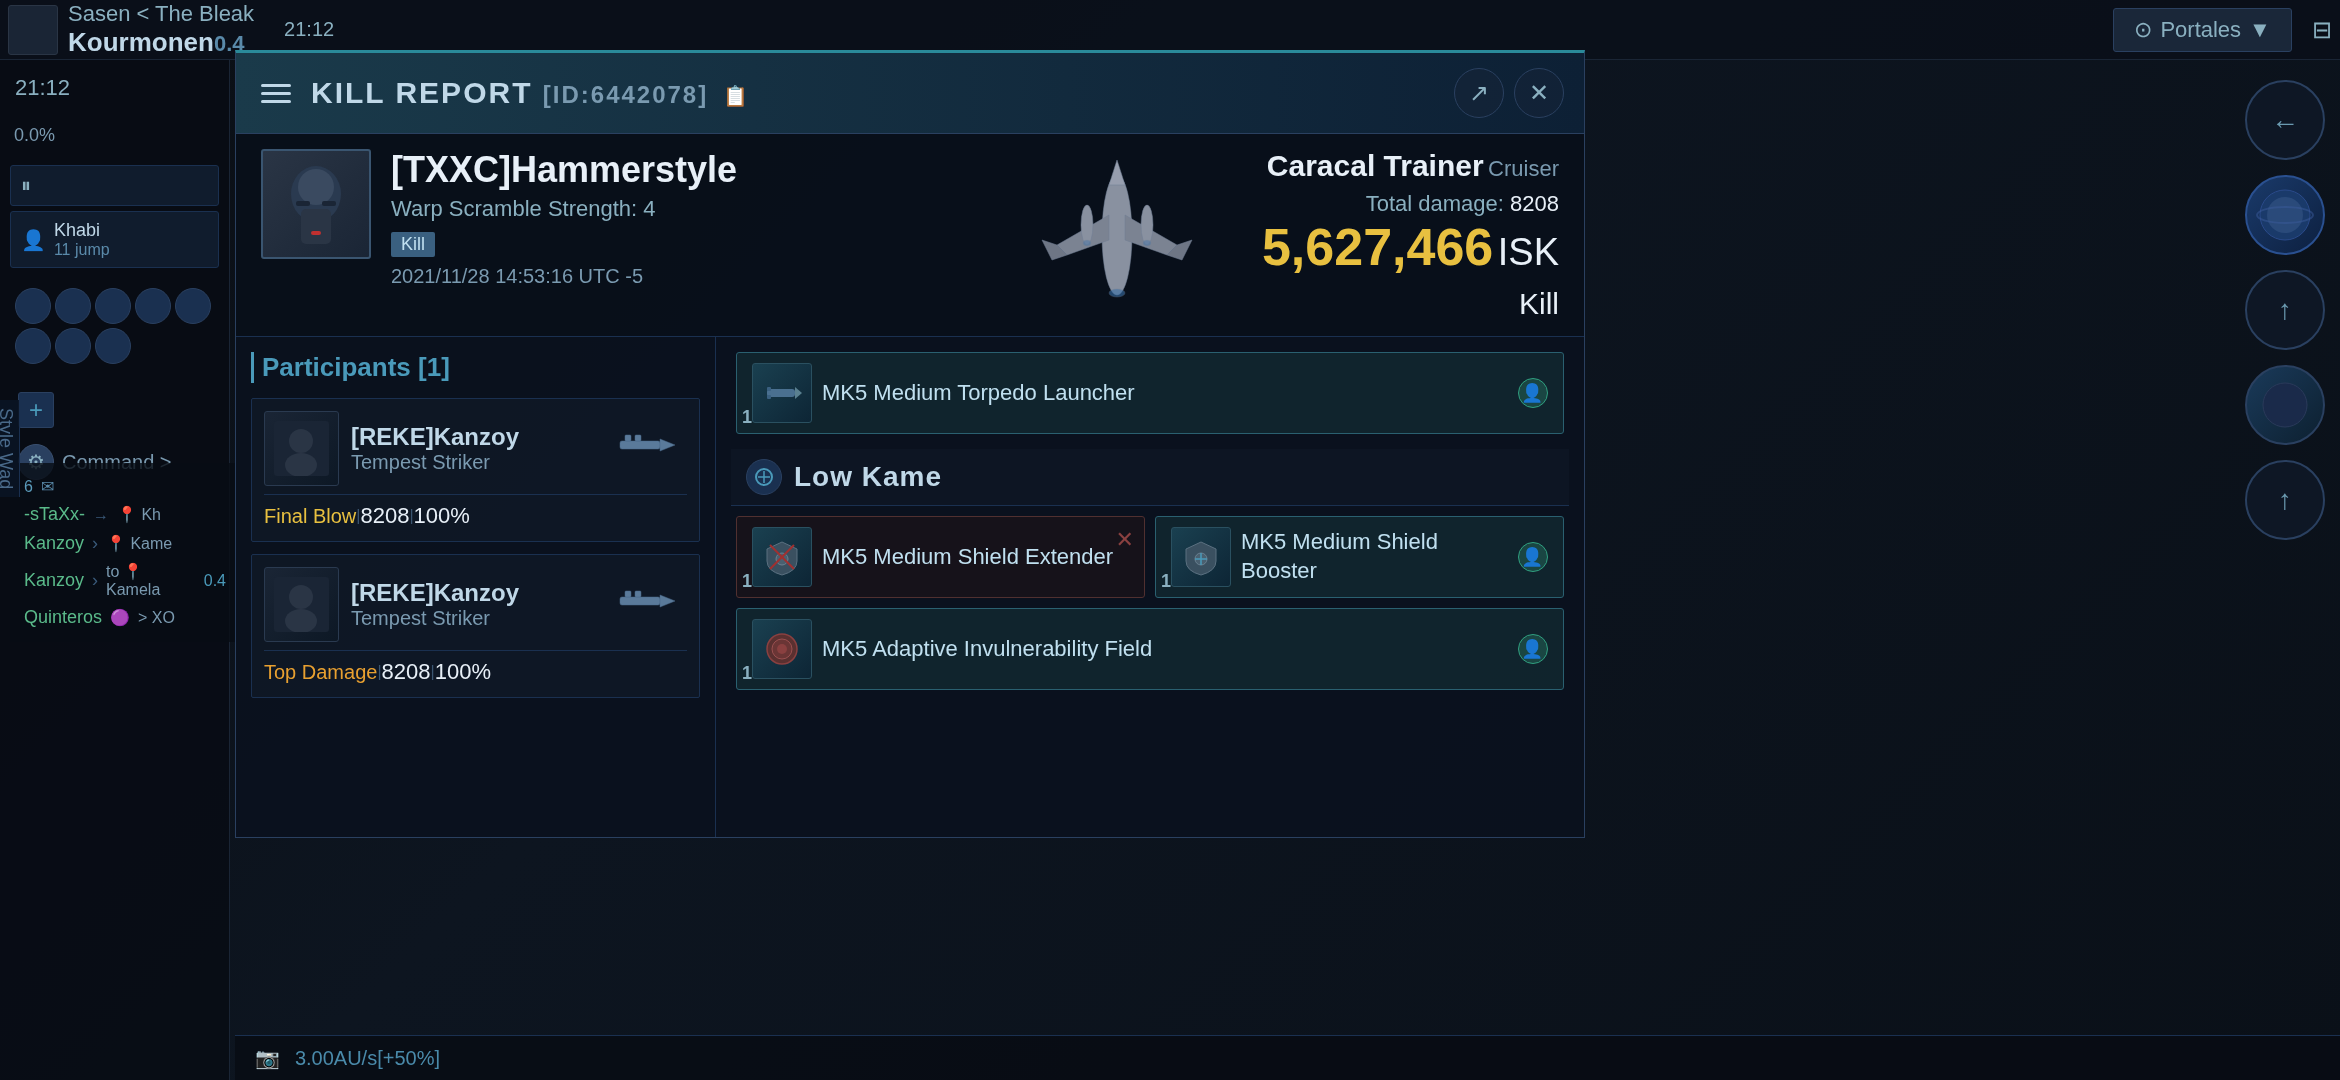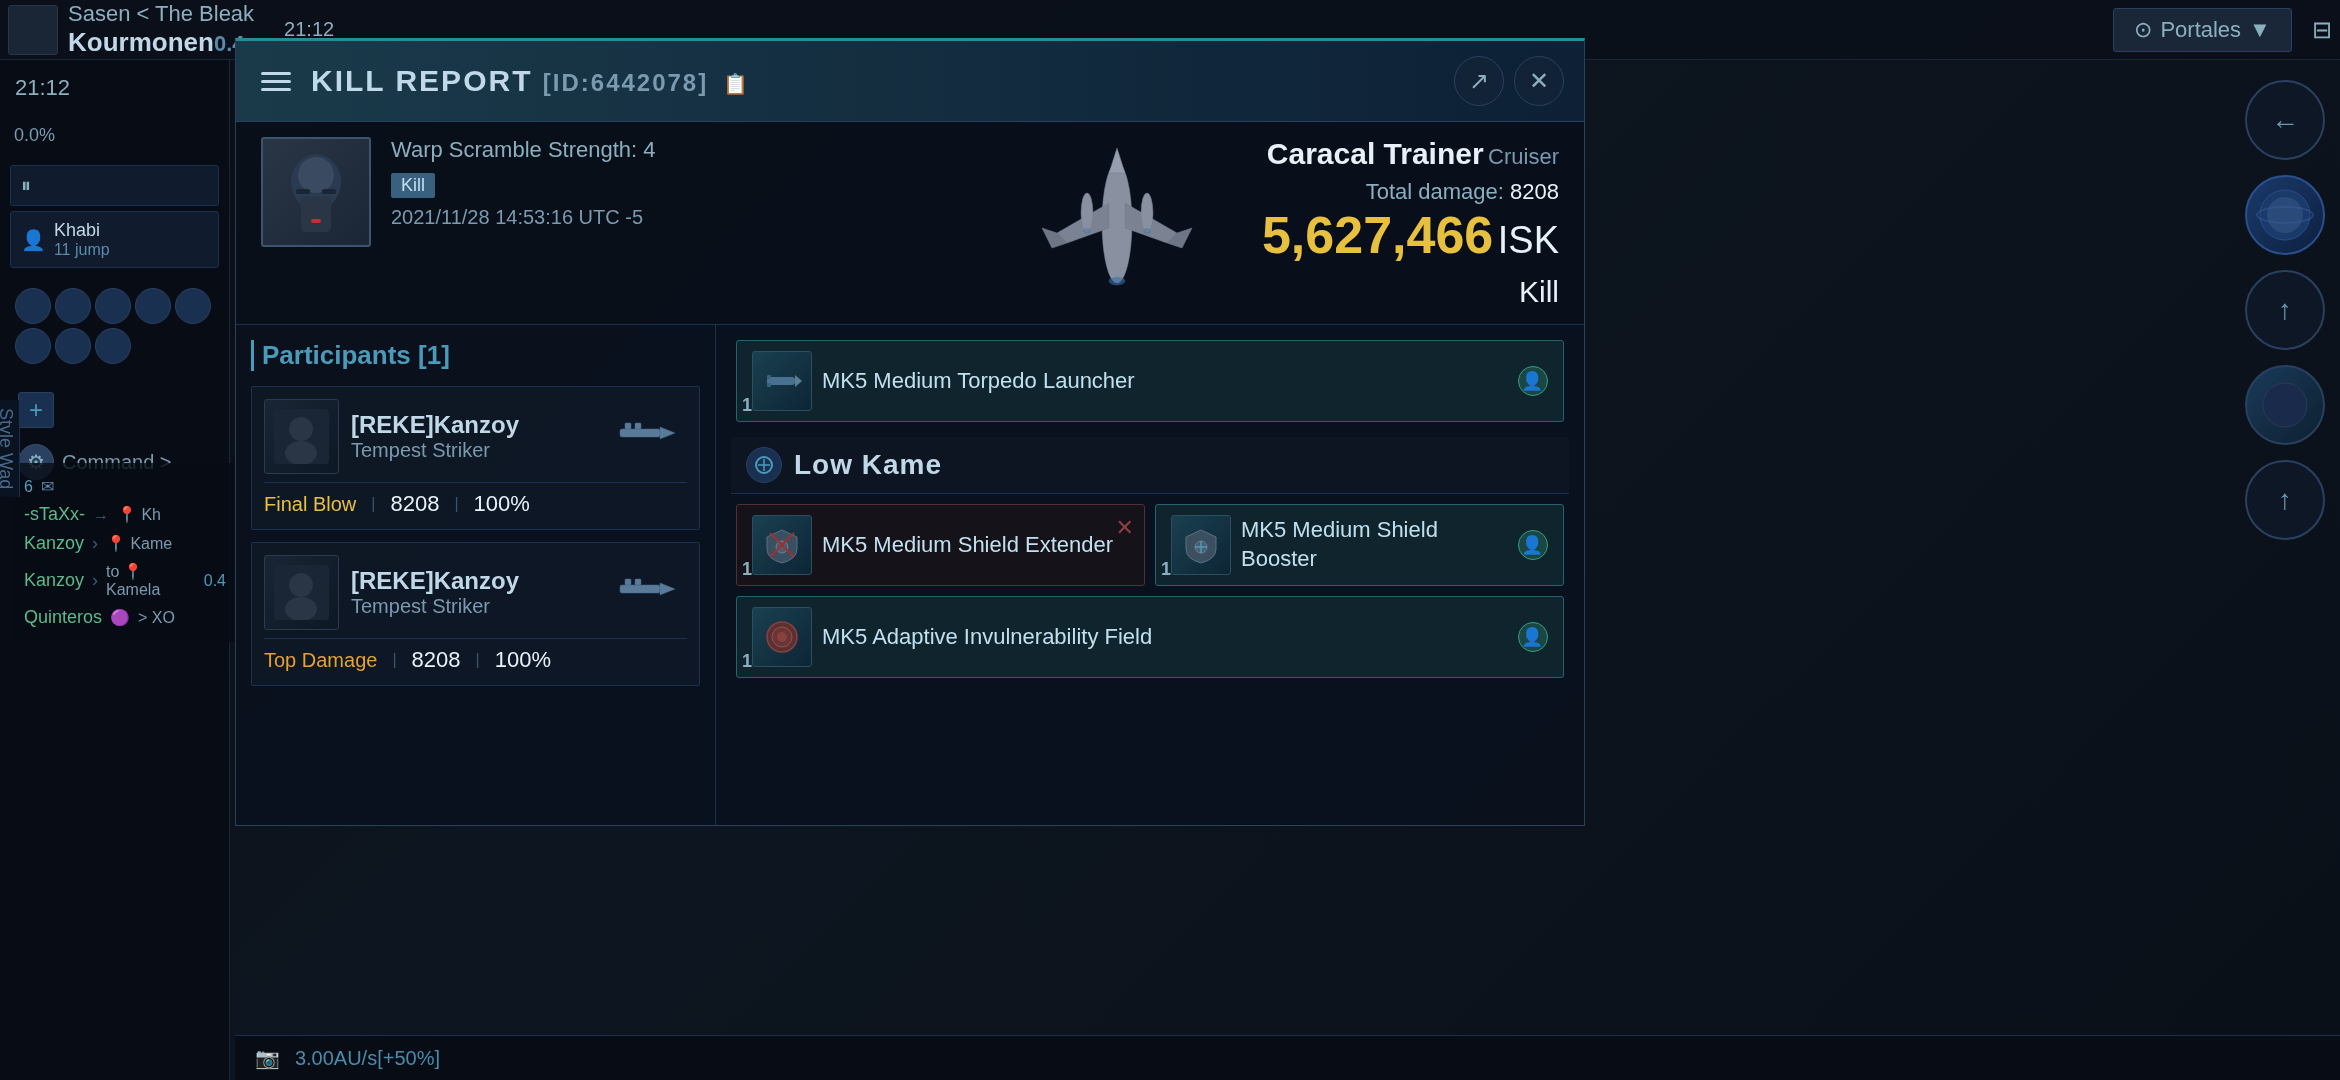--- a/index.html
+++ b/index.html
@@ -137,21 +137,21 @@
       color: #4a6a8a;
       font-size: 18px;
       writing-mode: vertical-rl;
       padding: 8px 3px;
       border-right: 1px solid #1a3050;
     }
 
     
     .kill-report-modal {
       position: absolute;
-      top: 38px;
+      top: 50px;
       left: 235px;
       width: 1350px;
       background: rgba(10,18,30,0.97);
       border: 1px solid #2a4060;
       border-top: 3px solid #2a8a9a;
     }
 
     .modal-header {
       display: flex;
       align-items: center;
@@ -410,21 +410,20 @@
       display: flex;
       align-items: center;
       justify-content: center;
       color: #4a6a8a;
       font-size: 32px;
     }
 
     .participant-stats {
       display: flex;
       align-items: center;
-      gap: 15px;
       margin-top: 8px;
       padding-top: 8px;
       border-top: 1px solid #1a3050;
     }
 
     .final-blow-label {
       color: #e8c040;
       font-size: 20px;
     }
 
@@ -756,20 +755,21 @@
       <svg width="80" height="90" viewBox="0 0 80 90">
         <ellipse cx="40" cy="35" rx="25" ry="28" fill="#2a3a50"></ellipse>
         <ellipse cx="40" cy="28" rx="18" ry="18" fill="#3a4a60"></ellipse>
         <rect x="25" y="50" width="30" height="35" rx="5" fill="#2a3545"></rect>
         <rect x="20" y="42" width="14" height="5" rx="2" fill="#1a2535"></rect>
         <rect x="46" y="42" width="14" height="5" rx="2" fill="#1a2535"></rect>
         <rect x="35" y="72" width="10" height="4" rx="2" fill="#c03030"></rect>
       </svg>
     </div>
     <div class="victim-details">
+      <div class="victim-name">[TXXC]Hammerstyle</div>
       <div class="victim-warp">Warp Scramble Strength: 4</div>
       <div class="victim-status">
         <div class="kill-badge">Kill</div>
       </div>
       <div class="kill-date">2021/11/28 14:53:16 UTC -5</div>
     </div>
 
     <div class="ship-visual">
       <svg class="ship-svg" width="220" height="170" viewBox="0 0 220 170">
 

